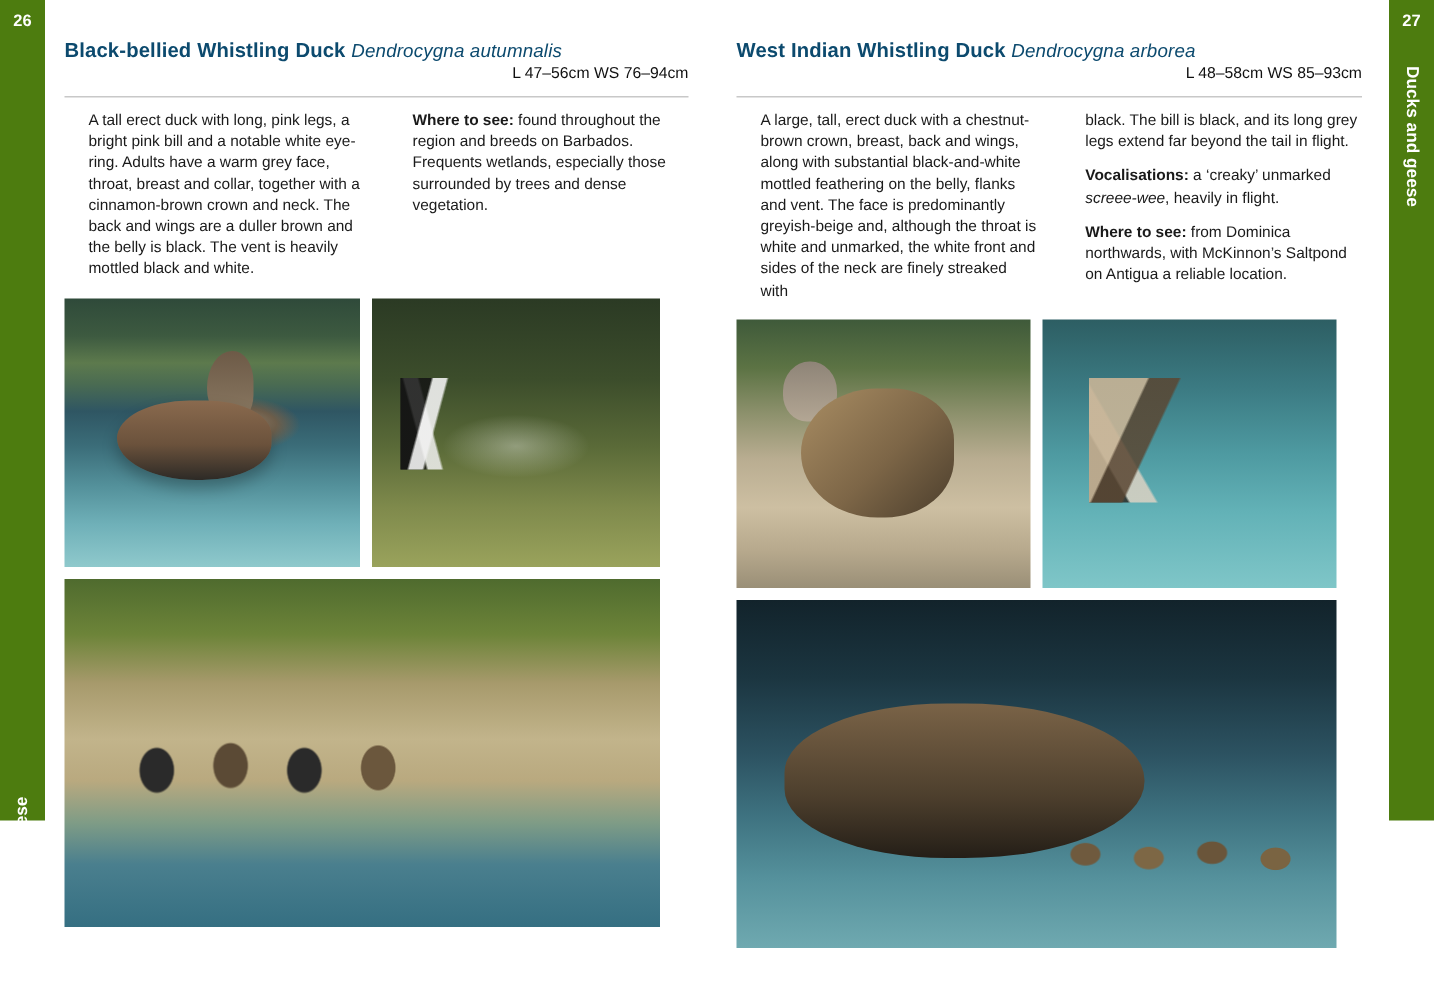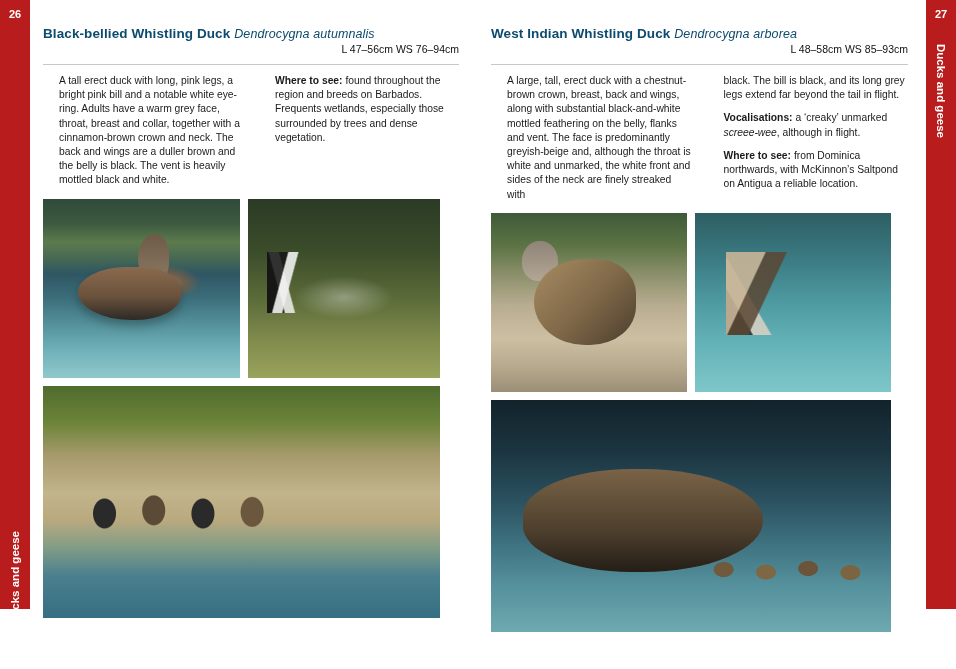--- a/index.html
+++ b/index.html
@@ -13,22 +13,22 @@
     position: relative;
     width: 956px; height: 669px;
     background: #ffffff;
     overflow: hidden;
     display: flex;
   }
 
   
   .tab {
     width: 30px;
-    height: 609px;
-    background: #b91c1c;
+    height: 547px;
+    background: #4d7c0f;
     position: relative;
     flex: 0 0 30px;
   }
   .tab .folio {
     position: absolute;
     top: 8px;
     left: 0; right: 0;
     text-align: center;
     font-size: 11px;
     font-weight: bold;
@@ -292,21 +292,21 @@
       </div>
       <div class="measure">L 48–58cm WS 85–93cm</div>
       <hr class="rule rule-top">
 
       <div class="cols">
         <div class="col">
           <p>A large, tall, erect duck with a chestnut-brown crown, breast, back and wings, along with substantial black-and-white mottled feathering on the belly, flanks and vent. The face is predominantly greyish-beige and, although the throat is white and unmarked, the white front and sides of the neck are finely streaked with</p>
         </div>
         <div class="col">
           <p>black. The bill is black, and its long grey legs extend far beyond the tail in flight.</p>
-          <p><b>Vocalisations:</b><span> a ‘creaky’ unmarked </span><i>screee-wee</i><span>, although in flight.</span></p>
+          <p><b>Vocalisations:</b><span> a ‘creaky’ unmarked </span><i>screee-wee</i><span>, heavily in flight.</span></p>
           <p><b>Where to see:</b><span> from Dominica northwards, with McKinnon’s Saltpond on Antigua a reliable location.</span></p>
         </div>
       </div>
 
       <div class="plates">
         <div class="plate-row">
           <div class="photo ph-wi-stand" style="width:196px;height:179px;"></div>
           <div class="photo ph-wi-flight" style="width:196px;height:179px;"></div>
         </div>
         <div class="plate-row">

